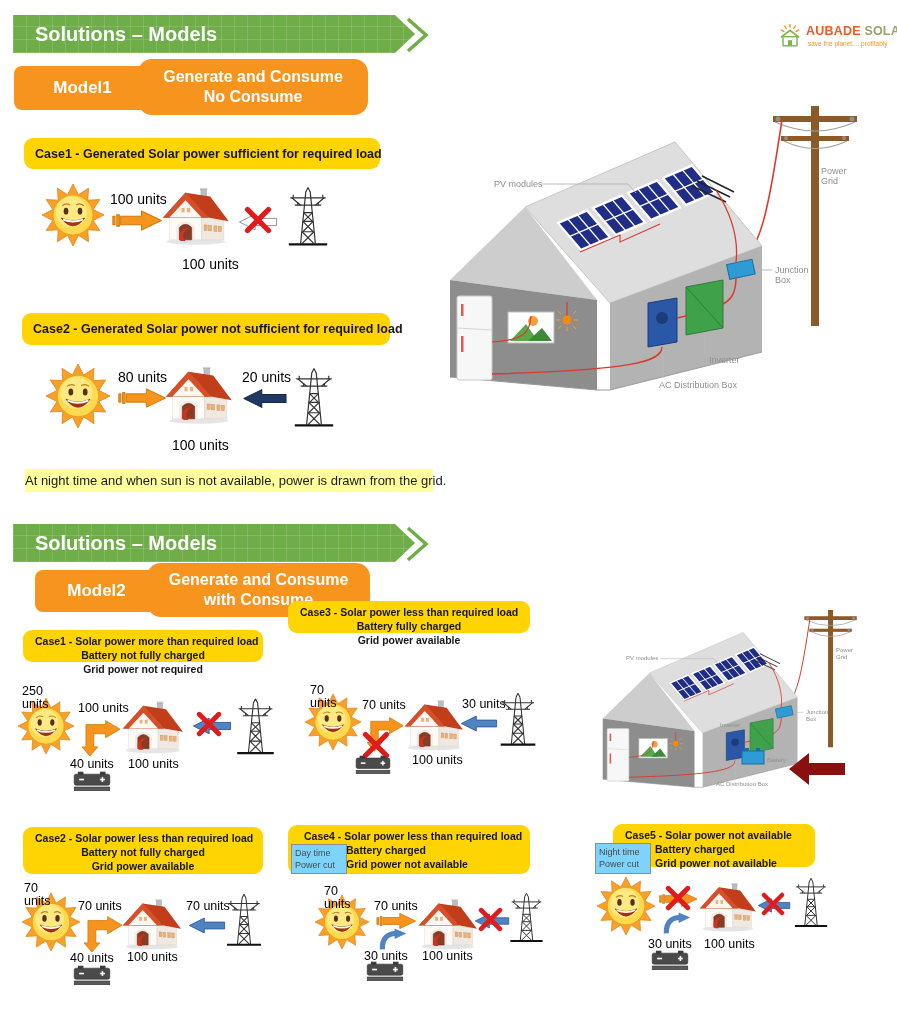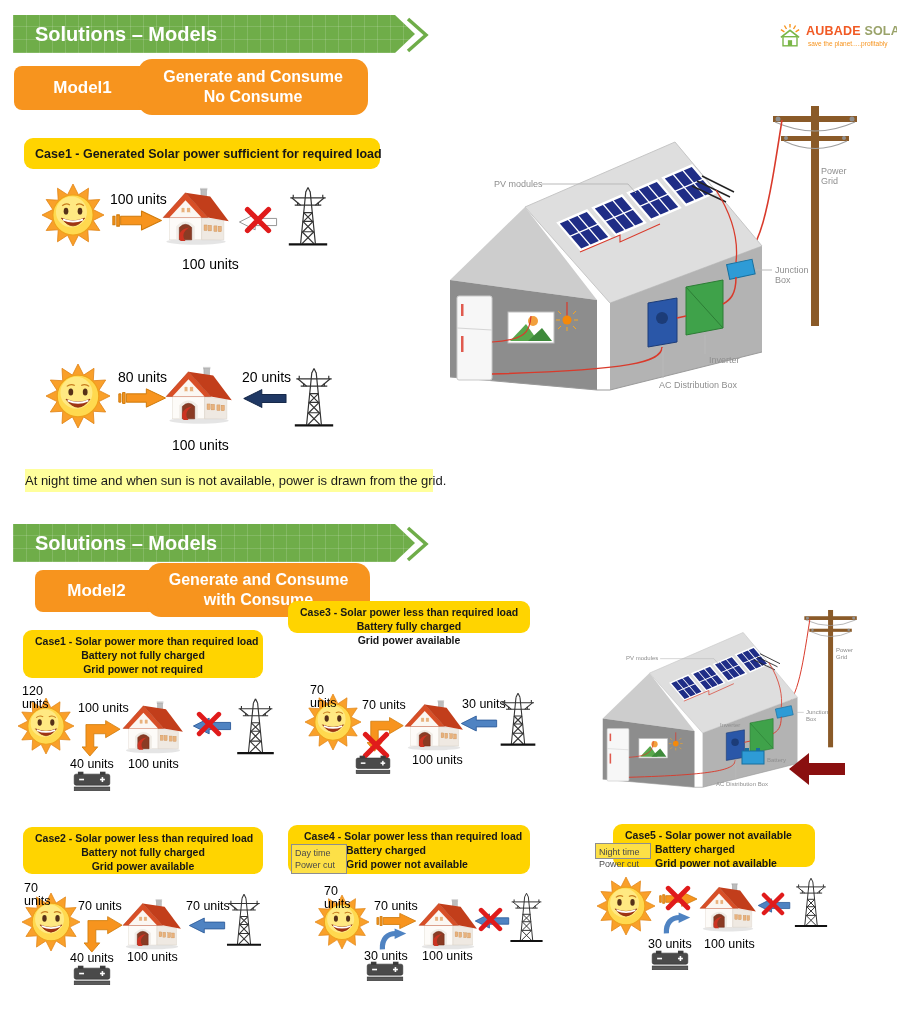--- a/index.html
+++ b/index.html
@@ -18,21 +18,21 @@
   .cbox{background:#ffd400;border-radius:9px;font-weight:700;color:#171717;font-size:10.5px;
         line-height:1.35;box-sizing:border-box;padding-top:4px;}
   .cbox .t{padding-left:12px;white-space:nowrap;}
   .cbox .c{text-align:center;white-space:nowrap;}
   .cbox .ind{white-space:nowrap;}
   .units{font-size:14px;color:#000;white-space:nowrap;}
   .units2{font-size:12.5px;color:#000;white-space:nowrap;}
   .sunlabel{font-size:12.5px;line-height:13px;color:#000;z-index:5;}
   .note{background:#ffff9c;font-size:13px;color:#1a1a1a;line-height:23px;
         box-sizing:border-box;white-space:nowrap;}
-  .tag{background:#fde047;border:1.5px solid #8e8e8e;font-size:9px;color:#4a4a4a;line-height:12px;
+  .tag{background:#7dd3fc;border:1.5px solid #8e8e8e;font-size:9px;color:#4a4a4a;line-height:12px;
        padding:2px 3px;box-sizing:border-box;z-index:6;font-weight:400;}
   .logo-brand{font-size:12.5px;font-weight:700;white-space:nowrap;letter-spacing:.2px;}
   .logo-brand .b1{color:#f15a24;}
   .logo-brand .b2{color:#9aa36a;}
   .logo-tag{font-size:6.5px;color:#f7941e;white-space:nowrap;}
   .ilab{font-size:9px;fill:#8f8f8f;font-family:"Liberation Sans",sans-serif;}
   .ilab2{font-size:6px;fill:#8f8f8f;font-family:"Liberation Sans",sans-serif;}
   svg{display:block;}
 </style>
 </head>
@@ -237,20 +237,23 @@
       <use href="#arr-l"></use>
     </svg>
   <svg class="abs" style="left:244px;top:206px" width="28" height="28">
       <use href="#red-x"></use>
     </svg>
   <svg class="abs" style="left:280px;top:186px" width="56" height="62">
       <use href="#tower"></use>
     </svg>
   <div class="units abs" style="left:182px;top:256px">100 units</div>
 
+  <div class="caselabel abs" style="left:22px;top:313px;width:368px;height:32px">
+    <span>Case2 - Generated Solar power not sufficient for required load</span>
+  </div>
 
   <svg class="abs" style="left:46px;top:364px" width="64" height="64">
       <use href="#sun"></use>
     </svg>
   <div class="units abs" style="left:118px;top:369px">80 units</div>
   <svg class="abs" style="left:118px;top:387px" width="50" height="22" fill="#f7941e" stroke="#cf7a0a">
       <use href="#arr-r"></use>
     </svg>
   <svg class="abs" style="left:165px;top:365px" width="68" height="60">
       <use href="#house"></use>
@@ -285,33 +288,33 @@
   </svg>
 
   <div class="badge abs" style="left:35px;top:570px;width:123px;height:42px;border-radius:8px;font-size:17px">
     <span>Model2</span>
   </div>
   <div class="badge abs" style="left:147px;top:563px;width:223px;height:54px;border-radius:14px;font-size:16px;line-height:1.25">
     <span>Generate and Consume</span>
     <span>with Consume</span>
   </div>
 
-  <div class="cbox abs" style="left:23px;top:630px;width:240px;height:48px">
+  <div class="cbox abs" style="left:23px;top:630px;width:240px;height:32px">
     <div class="t">Case1 - Solar power more than required load</div>
     <div class="c">Battery not fully charged</div>
     <div class="c">Grid power not required</div>
   </div>
   <div class="cbox abs" style="left:288px;top:601px;width:242px;height:32px">
     <div class="t">Case3 - Solar power less than required load</div>
     <div class="c">Battery fully charged</div>
     <div class="c">Grid power available</div>
   </div>
 
   <div class="sunlabel abs" style="left:22px;top:685px">
-    <div>120</div>
+    <div>250</div>
     <div>units</div>
   </div>
   <svg class="abs" style="left:18px;top:698px" width="56" height="56">
       <use href="#sun"></use>
     </svg>
   <div class="units2 abs" style="left:78px;top:701px">100 units</div>
   <svg class="abs" style="left:82px;top:716px" width="42" height="46" fill="#f7941e" stroke="#cf7a0a">
       <use href="#arr-branch"></use>
     </svg>
   <svg class="abs" style="left:122px;top:700px" width="62" height="54">
@@ -391,21 +394,21 @@
   </div>
   <div class="tag abs" style="left:291px;top:844px;width:56px;height:30px">
     <div>Day time</div>
     <div>Power cut</div>
   </div>
   <div class="cbox abs" style="left:613px;top:824px;width:202px;height:43px">
     <div class="t" style="padding-left:12px">Case5 -  Solar power not available</div>
     <div class="ind" style="padding-left:42px">Battery charged</div>
     <div class="ind" style="padding-left:42px">Grid power not available</div>
   </div>
-  <div class="tag abs" style="left:595px;top:843px;width:56px;height:16px">
+  <div class="tag abs" style="left:595px;top:843px;width:56px;height:31px">
     <div>Night time</div>
     <div>Power cut</div>
   </div>
 
   <div class="sunlabel abs" style="left:24px;top:882px">
     <div>70</div>
     <div>units</div>
   </div>
   <svg class="abs" style="left:22px;top:893px" width="58" height="58">
       <use href="#sun"></use>

